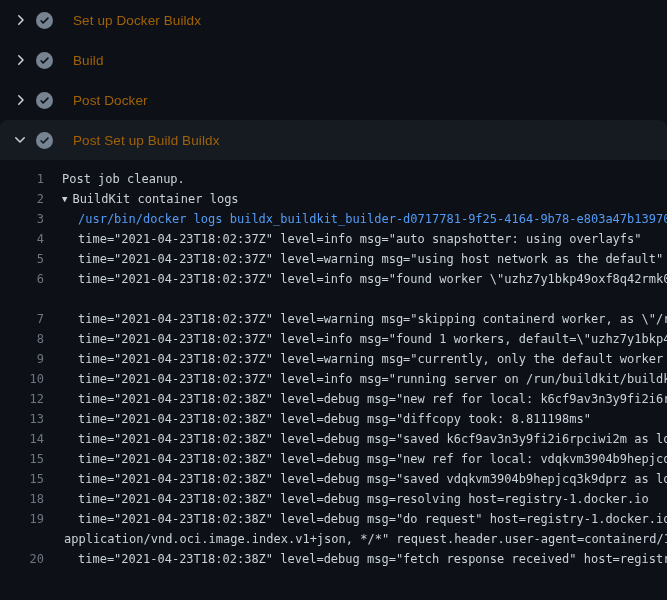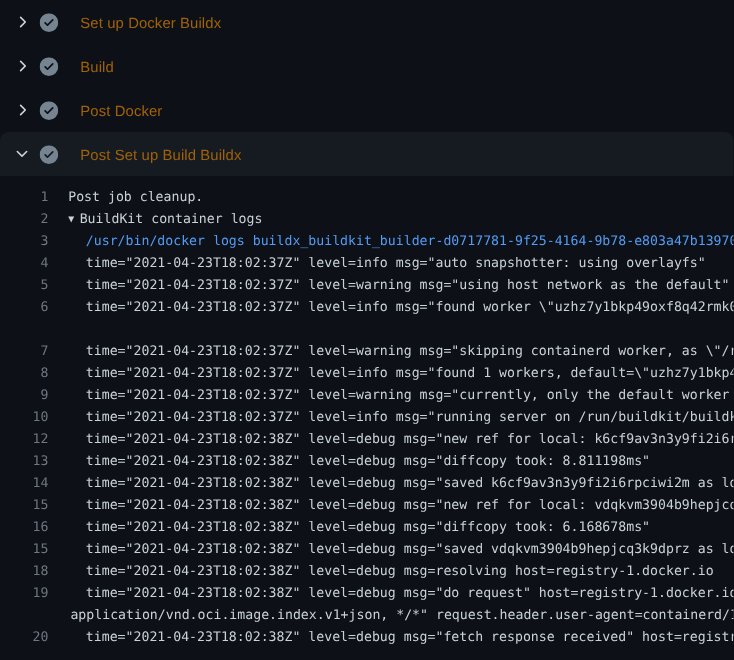--- a/index.html
+++ b/index.html
@@ -124,19 +124,18 @@
     <div class="log-row group"><span class="ln">6</span><span class="lt">time="2021-04-23T18:02:37Z" level=info msg="found worker \"uzhz7y1bkp49oxf8q42rmk0xjd</span></div>
     <div class="log-row cont"><span class="ln"></span></div>
     <div class="log-row group"><span class="ln">7</span><span class="lt">time="2021-04-23T18:02:37Z" level=warning msg="skipping containerd worker, as \"/run/</span></div>
     <div class="log-row group"><span class="ln">8</span><span class="lt">time="2021-04-23T18:02:37Z" level=info msg="found 1 workers, default=\"uzhz7y1bkp49ox</span></div>
     <div class="log-row group"><span class="ln">9</span><span class="lt">time="2021-04-23T18:02:37Z" level=warning msg="currently, only the default worker can</span></div>
     <div class="log-row group"><span class="ln">10</span><span class="lt">time="2021-04-23T18:02:37Z" level=info msg="running server on /run/buildkit/buildkitd</span></div>
     <div class="log-row group"><span class="ln">12</span><span class="lt">time="2021-04-23T18:02:38Z" level=debug msg="new ref for local: k6cf9av3n3y9fi2i6rpci</span></div>
     <div class="log-row group"><span class="ln">13</span><span class="lt">time="2021-04-23T18:02:38Z" level=debug msg="diffcopy took: 8.811198ms"</span></div>
     <div class="log-row group"><span class="ln">14</span><span class="lt">time="2021-04-23T18:02:38Z" level=debug msg="saved k6cf9av3n3y9fi2i6rpciwi2m as local</span></div>
     <div class="log-row group"><span class="ln">15</span><span class="lt">time="2021-04-23T18:02:38Z" level=debug msg="new ref for local: vdqkvm3904b9hepjcq3k9</span></div>
-    <div class="log-row group"><span class="ln">16</span><span class="lt">time="2021-04-23T18:02:38Z" level=debug msg="diffcopy took: 6.168678ms"</span></div>
     <div class="log-row group"><span class="ln">15</span><span class="lt">time="2021-04-23T18:02:38Z" level=debug msg="saved vdqkvm3904b9hepjcq3k9dprz as local</span></div>
     <div class="log-row group"><span class="ln">18</span><span class="lt">time="2021-04-23T18:02:38Z" level=debug msg=resolving host=registry-1.docker.io</span></div>
     <div class="log-row group"><span class="ln">19</span><span class="lt">time="2021-04-23T18:02:38Z" level=debug msg="do request" host=registry-1.docker.io req</span></div>
     <div class="log-row cont"><span class="ln"></span><span class="lt">application/vnd.oci.image.index.v1+json, */*" request.header.user-agent=containerd/1.4.</span></div>
     <div class="log-row group"><span class="ln">20</span><span class="lt">time="2021-04-23T18:02:38Z" level=debug msg="fetch response received" host=registry-1</span></div>
   </div>
 
 </body></html>

